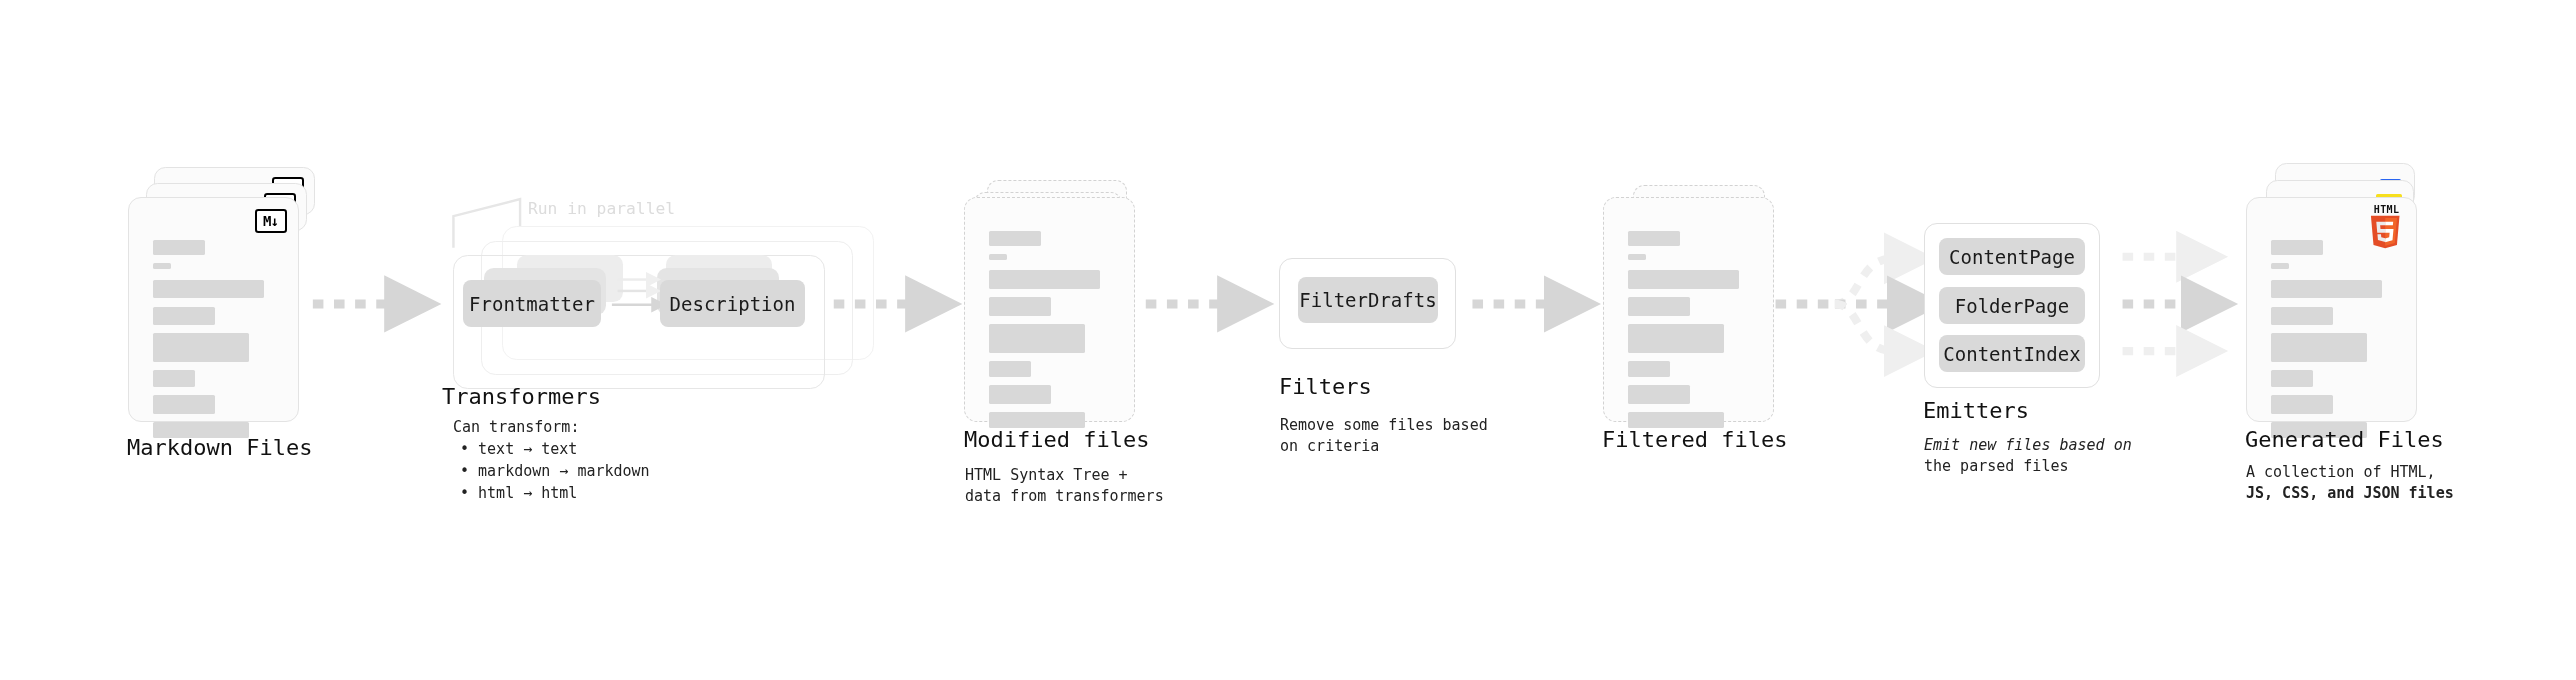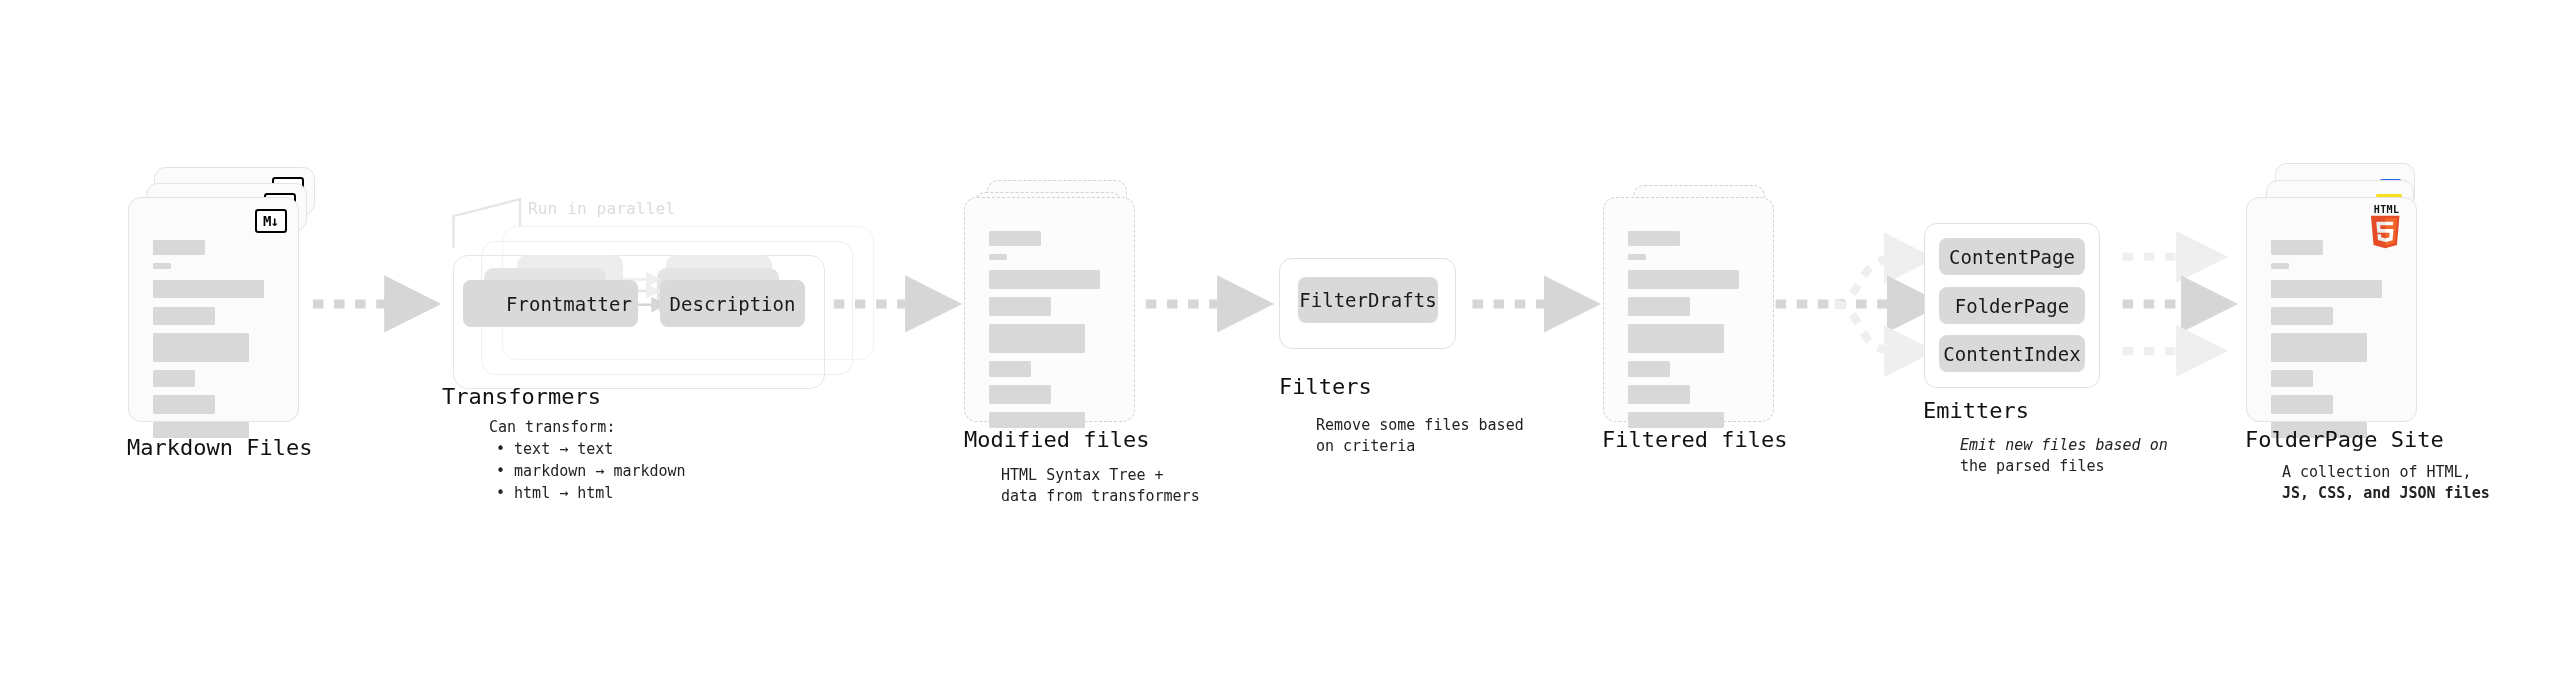--- a/index.html
+++ b/index.html
@@ -11,21 +11,21 @@
   .stage{position:relative;width:2576px;height:681px;}
 
   
   .doccard{position:absolute;border-radius:13px;background:#fbfbfb;border:1.6px solid #e3e3e3;}
   .doccard.dashed{background:#fcfcfc;border:1.6px dashed #d2d2d2;}
   .lines{position:absolute;left:24.4px;top:28px;right:21px;}
   .ln{background:#d8d8d8;border-radius:1.6px;margin-bottom:8.1px;}
 
   
   .cap-title{position:absolute;font-size:22px;font-weight:400;letter-spacing:0px;color:#111;white-space:nowrap;}
-  .cap-sub{position:absolute;font-size:15px;line-height:1.45;color:#222;white-space:pre;margin-left:36px;}
+  .cap-sub{position:absolute;font-size:15px;line-height:1.45;color:#222;white-space:pre;}
 
   
   .mdbadge{position:absolute;width:28px;height:19.5px;border:2.4px solid #000;border-radius:3.3px;
            display:flex;align-items:center;justify-content:center;background:#fff;
            font-size:14px;font-weight:bold;line-height:1;letter-spacing:-0.8px;color:#000;}
   .cssbadge{position:absolute;width:21px;height:10.6px;background:#2965f1;border-radius:1.6px;}
   .jsbadge{position:absolute;width:26px;height:18px;background:#f7df1e;border-radius:1.6px;}
 
   
   .pill{position:absolute;background:#d9d9d9;border-radius:8.1px;display:flex;
@@ -122,21 +122,21 @@
     <div class="tpill" style="left:666px;top:255px;width:106px;height:47px;background:#ededed;"></div>
     <div class="tpill" style="left:484px;top:268px;width:122px;height:47px;background:#e4e4e4;"></div>
     <div class="tpill" style="left:657px;top:268px;width:122px;height:47px;background:#e4e4e4;"></div>
 
     <svg width="2576" height="681" viewBox="0 0 3170 838">
       <line x1="760" y1="344" x2="798" y2="344" stroke="#ececec" stroke-width="3" marker-end="url(#hdF)"></line>
       <line x1="760" y1="358" x2="798" y2="358" stroke="#e4e4e4" stroke-width="3" marker-end="url(#hdF)"></line>
       <line x1="753" y1="375" x2="805" y2="375" stroke="#d6d6d6" stroke-width="3" marker-end="url(#hdS)"></line>
     </svg>
 
-    <div class="pill" style="left:463px;top:280px;width:138px;height:47px;padding-left:37px;">Frontmatter</div>
+    <div class="pill" style="left:463px;top:280px;width:138px;height:47px;">Frontmatter</div>
     <div class="pill" style="left:660px;top:280px;width:145px;height:47px;">Description</div>
 
     <div class="cap-title" style="left:442px;top:384px;">Transformers</div>
     <div class="cap-sub" style="left:453px;top:417px;">Can transform:</div>
     <div class="cap-sub" style="left:460px;top:439px;">• text → text</div>
     <div class="cap-sub" style="left:460px;top:461px;">• markdown → markdown</div>
     <div class="cap-sub" style="left:460px;top:483px;">• html → html</div>
   </div>
 
   <div>
@@ -217,19 +217,19 @@
         <div class="ln" style="width:52px;height:15.4px;"></div>
         <div class="ln" style="width:18px;height:5.7px;margin-bottom:10.6px;"></div>
         <div class="ln" style="width:111px;height:18.7px;"></div>
         <div class="ln" style="width:62px;height:18.7px;"></div>
         <div class="ln" style="width:96px;height:29px;"></div>
         <div class="ln" style="width:42px;height:16.3px;"></div>
         <div class="ln" style="width:62px;height:18.7px;"></div>
         <div class="ln" style="width:96px;height:16.3px;"></div>
       </div>
     </div>
-    <div class="cap-title" style="left:2245px;top:427px;">FolderPage Site</div>
+    <div class="cap-title" style="left:2245px;top:427px;">Generated Files</div>
     <div class="cap-sub" style="left:2246px;top:462px;">A collection of HTML,</div>
     <div class="cap-sub" style="left:2246px;top:483px;font-weight:bold;">JS, CSS, and JSON files</div>
   </div>
 
 </div>
 
 
 </body></html>

